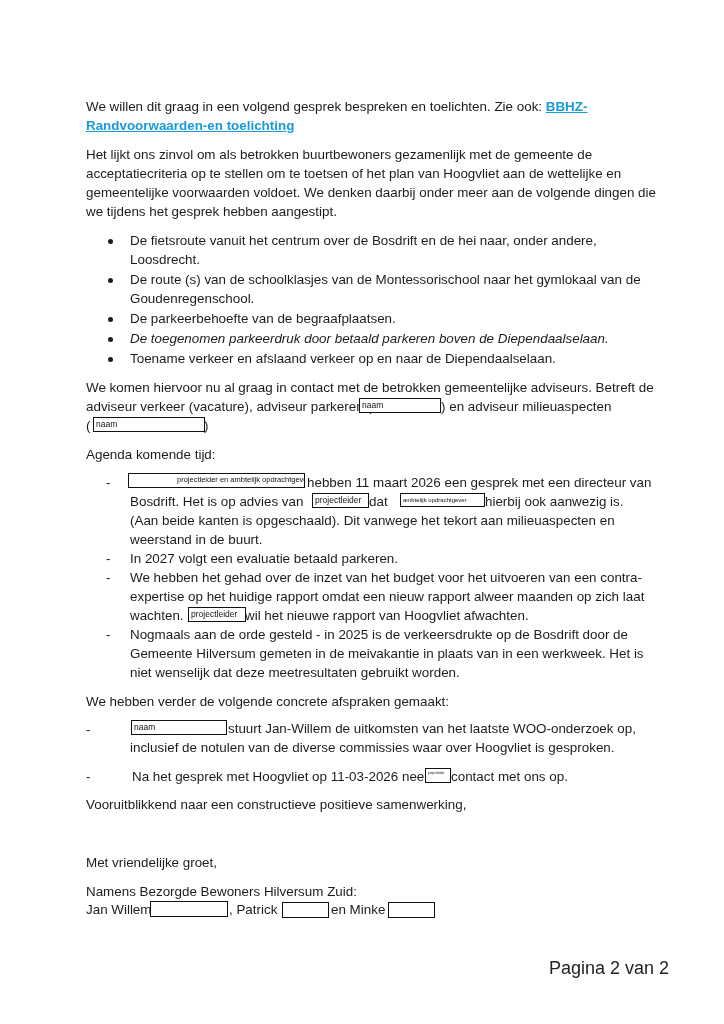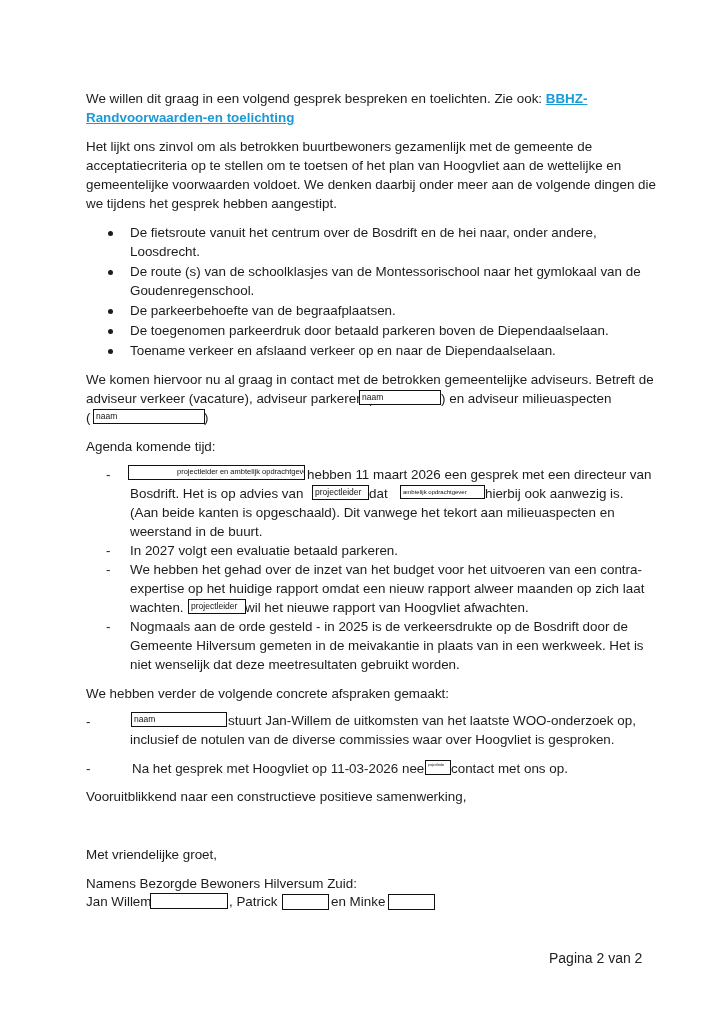--- a/index.html
+++ b/index.html
@@ -1,27 +1,27 @@
 <!DOCTYPE html>
 <html><head>
   <meta charset="utf-8">
   <style>
     html, body { margin: 0; padding: 0; background: #ffffff; }
     body { width: 724px; height: 1024px; position: relative; overflow: hidden;
            font-family: "Liberation Sans", "DejaVu Sans", sans-serif; color: #1a1a1a; }
-    .page { position: absolute; left: 0; top: 4px; width: 724px; height: 908px; }
+    .page { position: absolute; left: 0; top: 12px; width: 724px; height: 908px; }
     .txt { position: absolute; font-size: 13.4px; line-height: 19px; white-space: nowrap; color: #1c1c1c; }
     .link { color: #1a9ad6; font-weight: bold; text-decoration: underline; }
     .bullet-dot { position: absolute; width: 5px; height: 5px; border-radius: 50%; background: #1c1c1c; }
     .dash { position: absolute; font-size: 13.4px; line-height: 19px; color: #1c1c1c; }
     .redact { position: absolute; border: 1.3px solid #111; background: #fff; box-sizing: border-box;
               font-size: 8.5px; line-height: 12px; padding-left: 2px; color: #111; white-space: nowrap; overflow: hidden; }
     .redact.tiny { font-size: 6px; line-height: 12px; }
     .redact.micro { font-size: 3px; line-height: 8px; }
-    .footer { position: absolute; font-size: 14px; color: #222; }
+    .footer { position: absolute; font-size: 18px; color: #222; }
   </style>
 </head>
 <body>
 
 <div class="page">
 
   <div class="txt" style="left:86px; top:85px;">
     <span>We willen dit graag in een volgend gesprek bespreken en toelichten. Zie ook: </span><a class="link">BBHZ-</a>
   </div>
   <div class="txt" style="left:86px; top:104px;">
@@ -39,21 +39,21 @@
     <div class="txt" style="left:130px; top:238px;">Loosdrecht.</div>
 
     <span class="bullet-dot" style="left:108px; top:266px;"></span>
     <div class="txt" style="left:130px; top:258px;">De route (s) van de schoolklasjes van de Montessorischool naar het gymlokaal van de</div>
     <div class="txt" style="left:130px; top:277px;">Goudenregenschool.</div>
 
     <span class="bullet-dot" style="left:108px; top:305px;"></span>
     <div class="txt" style="left:130px; top:297px;">De parkeerbehoefte van de begraafplaatsen.</div>
 
     <span class="bullet-dot" style="left:108px; top:325px;"></span>
-    <div class="txt" style="left:130px; top:317px;">De toegenomen parkeerdruk door betaald parkeren boven de Diependaalselaan.</div>
+    <div class="txt" style="left:130px; top:317px;font-style:italic;">De toegenomen parkeerdruk door betaald parkeren boven de Diependaalselaan.</div>
 
     <span class="bullet-dot" style="left:108px; top:345px;"></span>
     <div class="txt" style="left:130px; top:337px;">Toename verkeer en afslaand verkeer op en naar de Diependaalselaan.</div>
   </div>
 
   <div class="txt" style="left:86px; top:366px;">We komen hiervoor nu al graag in contact met de betrokken gemeentelijke adviseurs. Betreft de</div>
   <div class="txt" style="left:86px; top:385px;">adviseur verkeer (vacature), adviseur parkeren (</div>
   <div class="redact" style="left:359px; top:386px; width:82px; height:15px;">naam</div>
   <div class="txt" style="left:441px; top:385px;">) en adviseur milieuaspecten</div>
   <div class="txt" style="left:86px; top:404px;">(</div>

